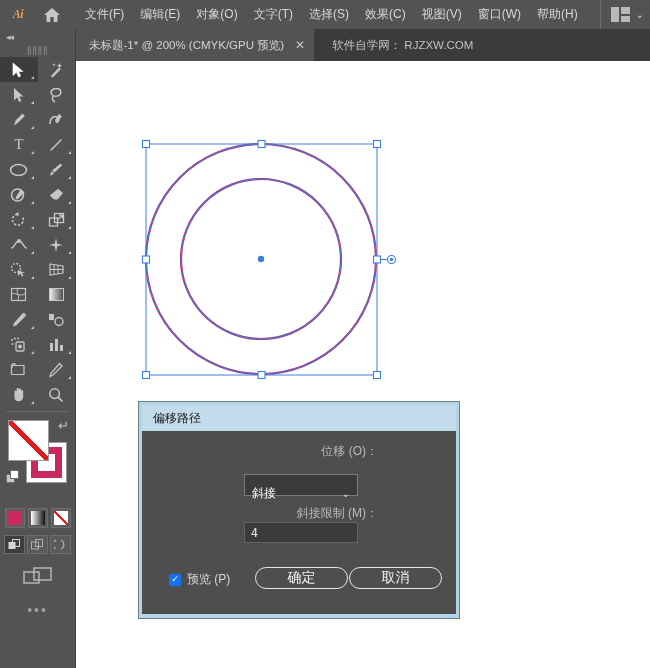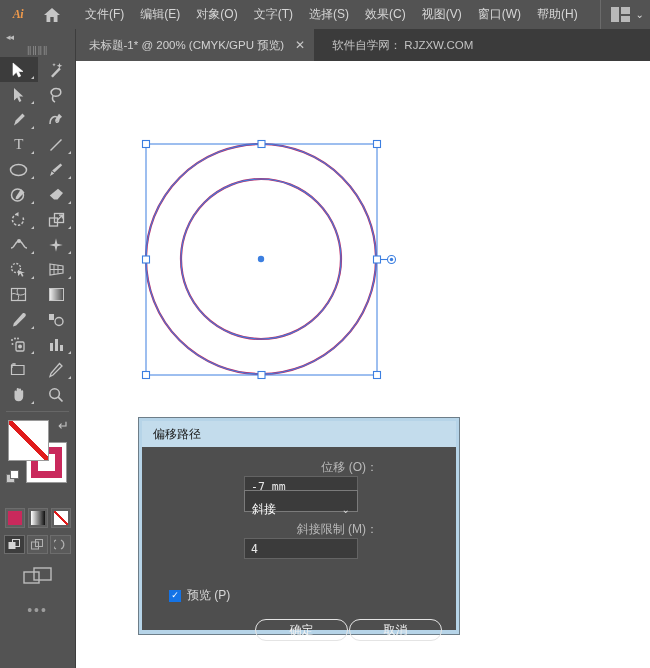--- a/index.html
+++ b/index.html
@@ -132,21 +132,21 @@
 
   
   .canvas {
     position: absolute; left: 76px; top: 61px; width: 574px; height: 607px;
     background: #ffffff; overflow: hidden;
   }
   .artwork { position: absolute; left: 0; top: 0; width: 574px; height: 607px; }
 
   
   .dialog {
-    position: absolute; left: 138px; top: 417px; width: 322px; height: 218px;
+    position: absolute; left: 138px; top: 401px; width: 322px; height: 218px;
     background: #b6d4e8; padding: 3px; border: 1px solid #6d7d88;
   }
   .dlg-title {
     height: 26px; display: flex; align-items: center; padding-left: 11px;
     color: #1a1a1a; font-size: 12px; background: #c3dcec;
   }
   .dlg-body { background: #4e4e4e; height: 183px; position: relative; }
   .field-row { display: flex; align-items: center; position: absolute; flex-direction: column; }
   .field-label {
     color: #b9b9b9; font-size: 12px; text-align: right; white-space: nowrap;
@@ -169,23 +169,23 @@
   }
   .cbox {
     width: 12px; height: 12px; background: #1473e6; border: 1px solid #1473e6;
     display: flex; align-items: center; justify-content: center;
     color: #ffffff; font-size: 9px; line-height: 1;
   }
   .preview-label { color: #d6d6d6; font-size: 12px; }
 
   .dlg-btn {
     position: absolute; top: 136px; height: 22px; border: 1px solid #e4e4e4;
-    border-radius: 11px; color: #f2f2f2; font-size: 12px;
+    border-radius: 11px; color: #f2f2f2; font-size: 14px;
     display: flex; align-items: center; justify-content: center;
-    background: transparent; cursor: pointer; margin-top: 36px;
+    background: transparent; cursor: pointer;
   }
   .dlg-btn.ok { left: 113px; width: 93px; }
   .dlg-btn.cancel { left: 207px; width: 93px; }
 </style>
 </head>
 <body>
 
 <div id="app">
 
   <div class="menubar">
@@ -524,21 +524,20 @@
       </g>
     </svg>
   </div>
 
   <div class="dialog">
     <div class="dlg-title">偏移路径</div>
     <div class="dlg-body">
 
       <div class="field-row" style="left:0; top:12px; width:100%;">
         <div class="field-label" style="width:158px;">位移 (O)：</div>
-        <div class="field-input" style="width:114px; margin-left:4px;">-7 mm</div>
       </div>
 
       <div class="field-row" style="left:0; top:43px; width:100%;">
         <div class="field-select" style="width:114px; margin-left:4px;">
           <span>斜接</span>
           <span class="sel-chev">⌄</span>
         </div>
       </div>
 
       <div class="field-row" style="left:0; top:74px; width:100%;">

